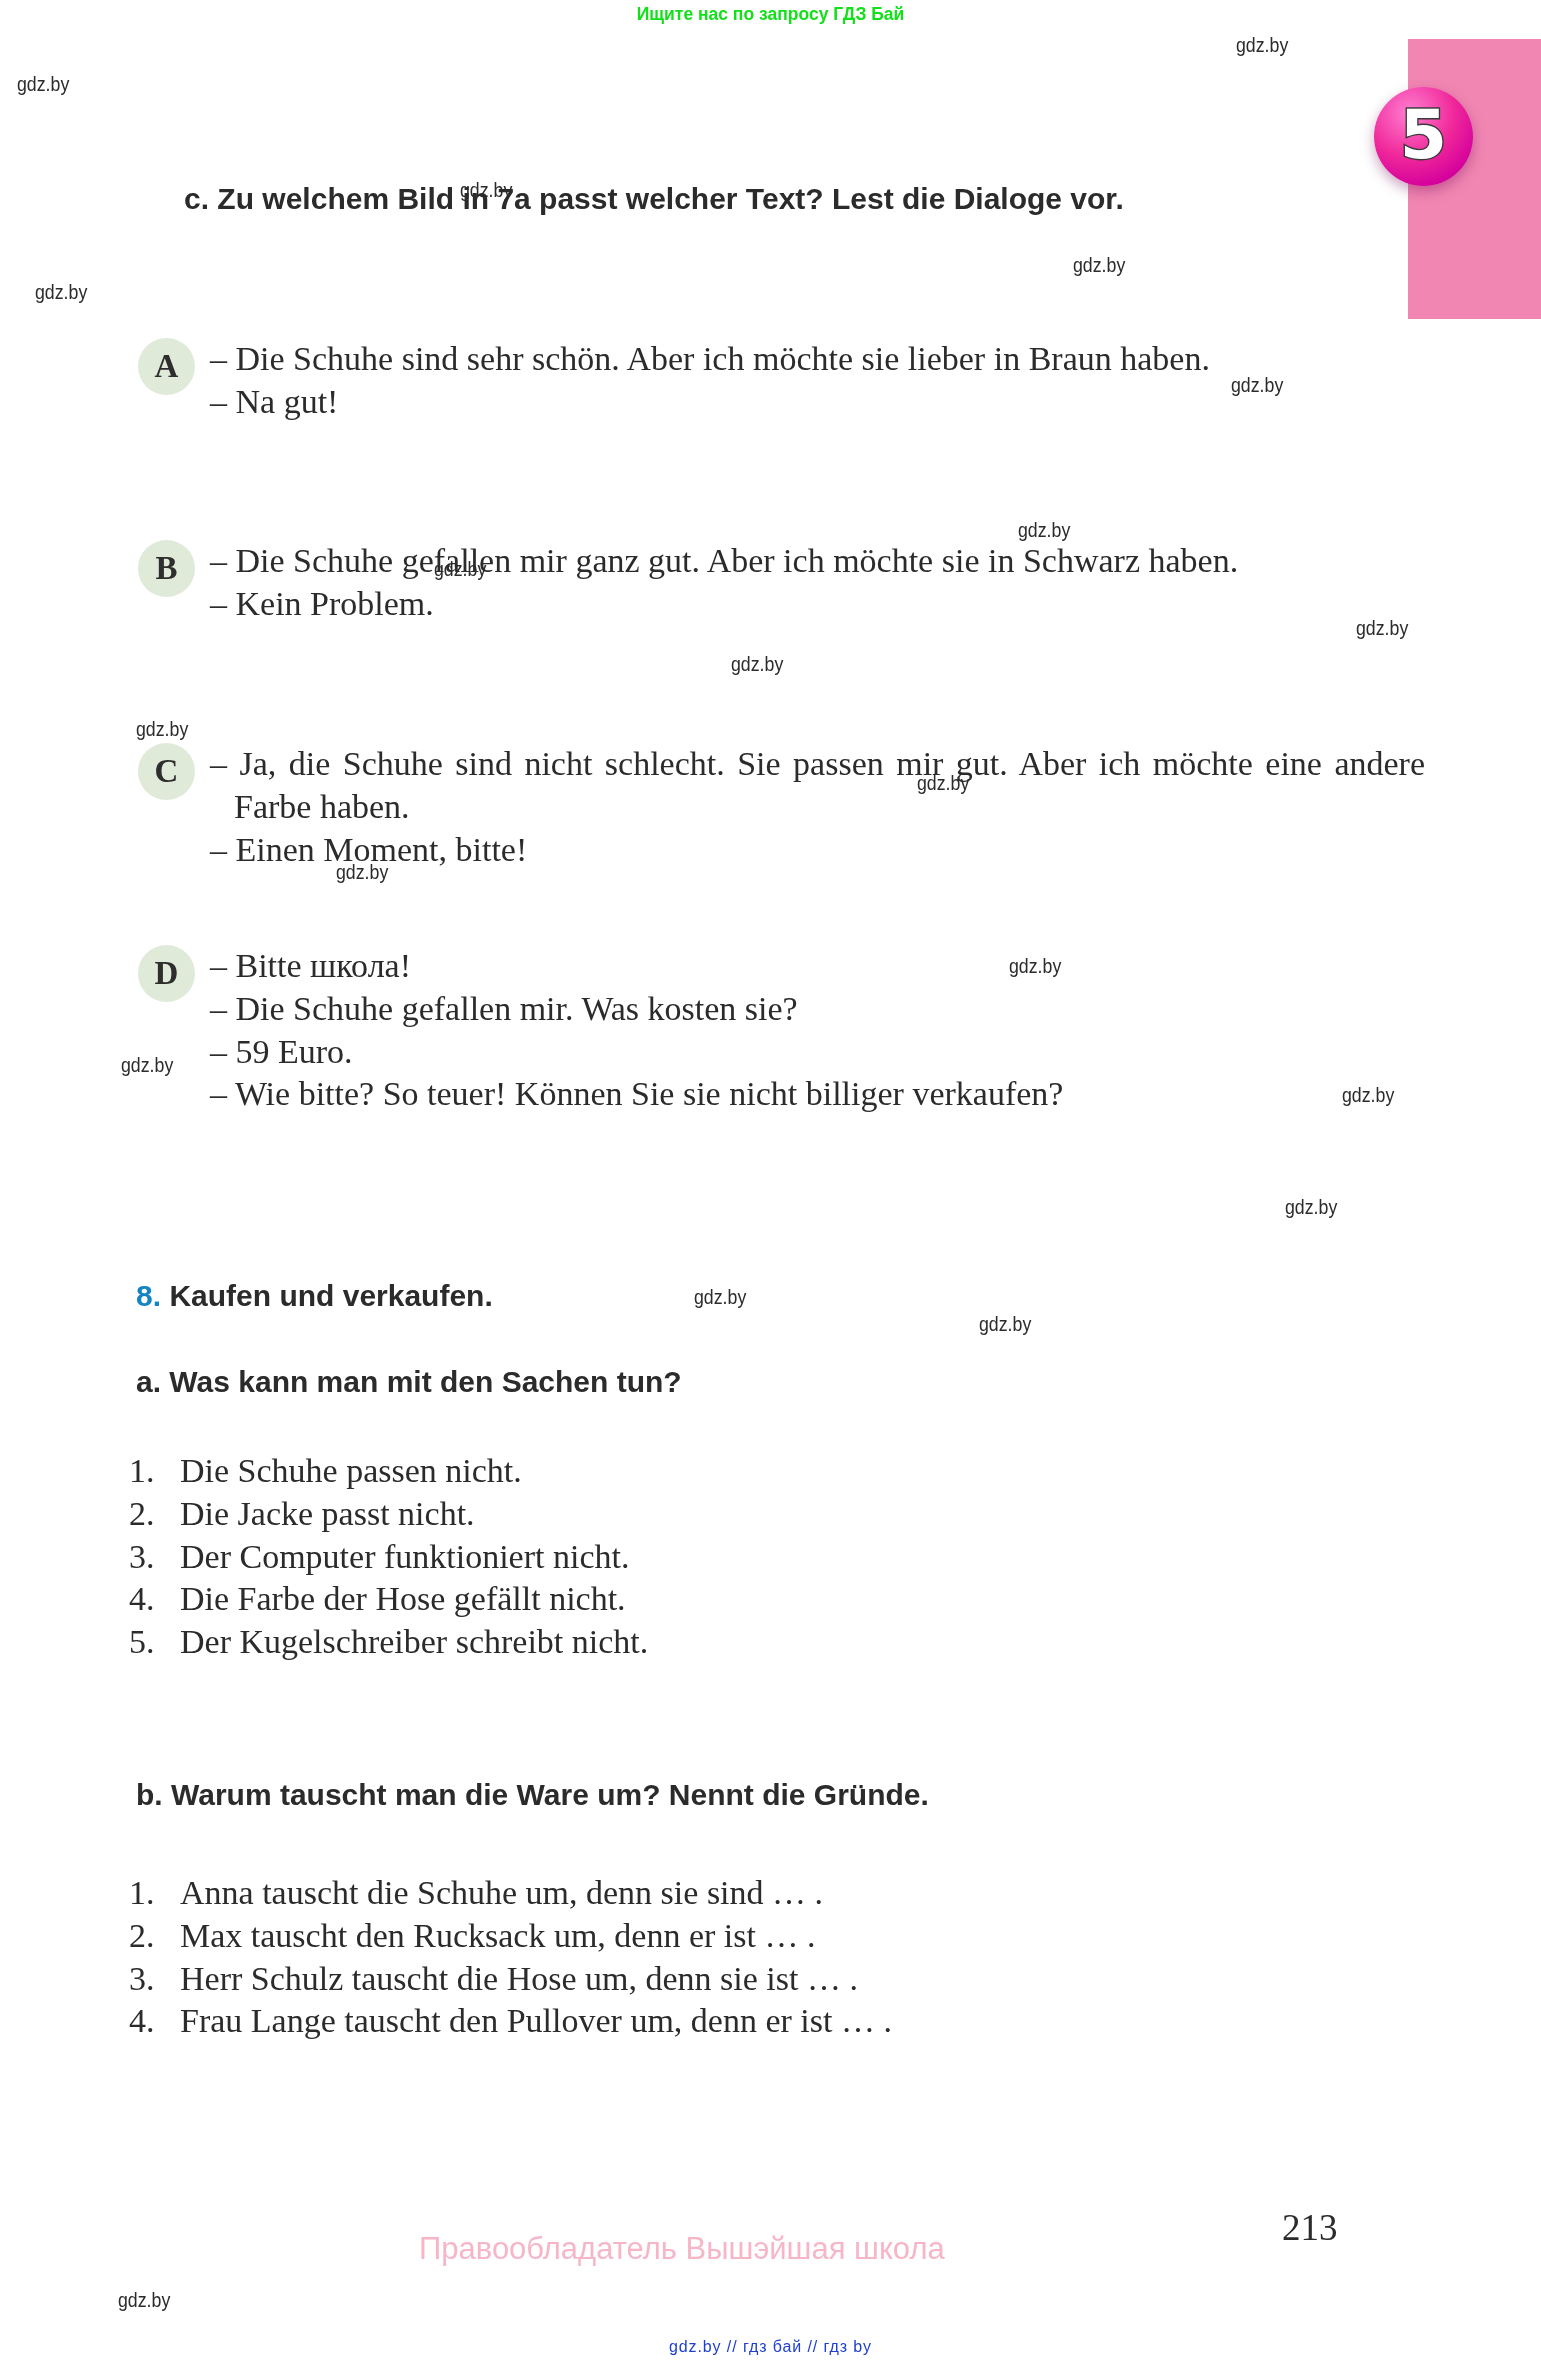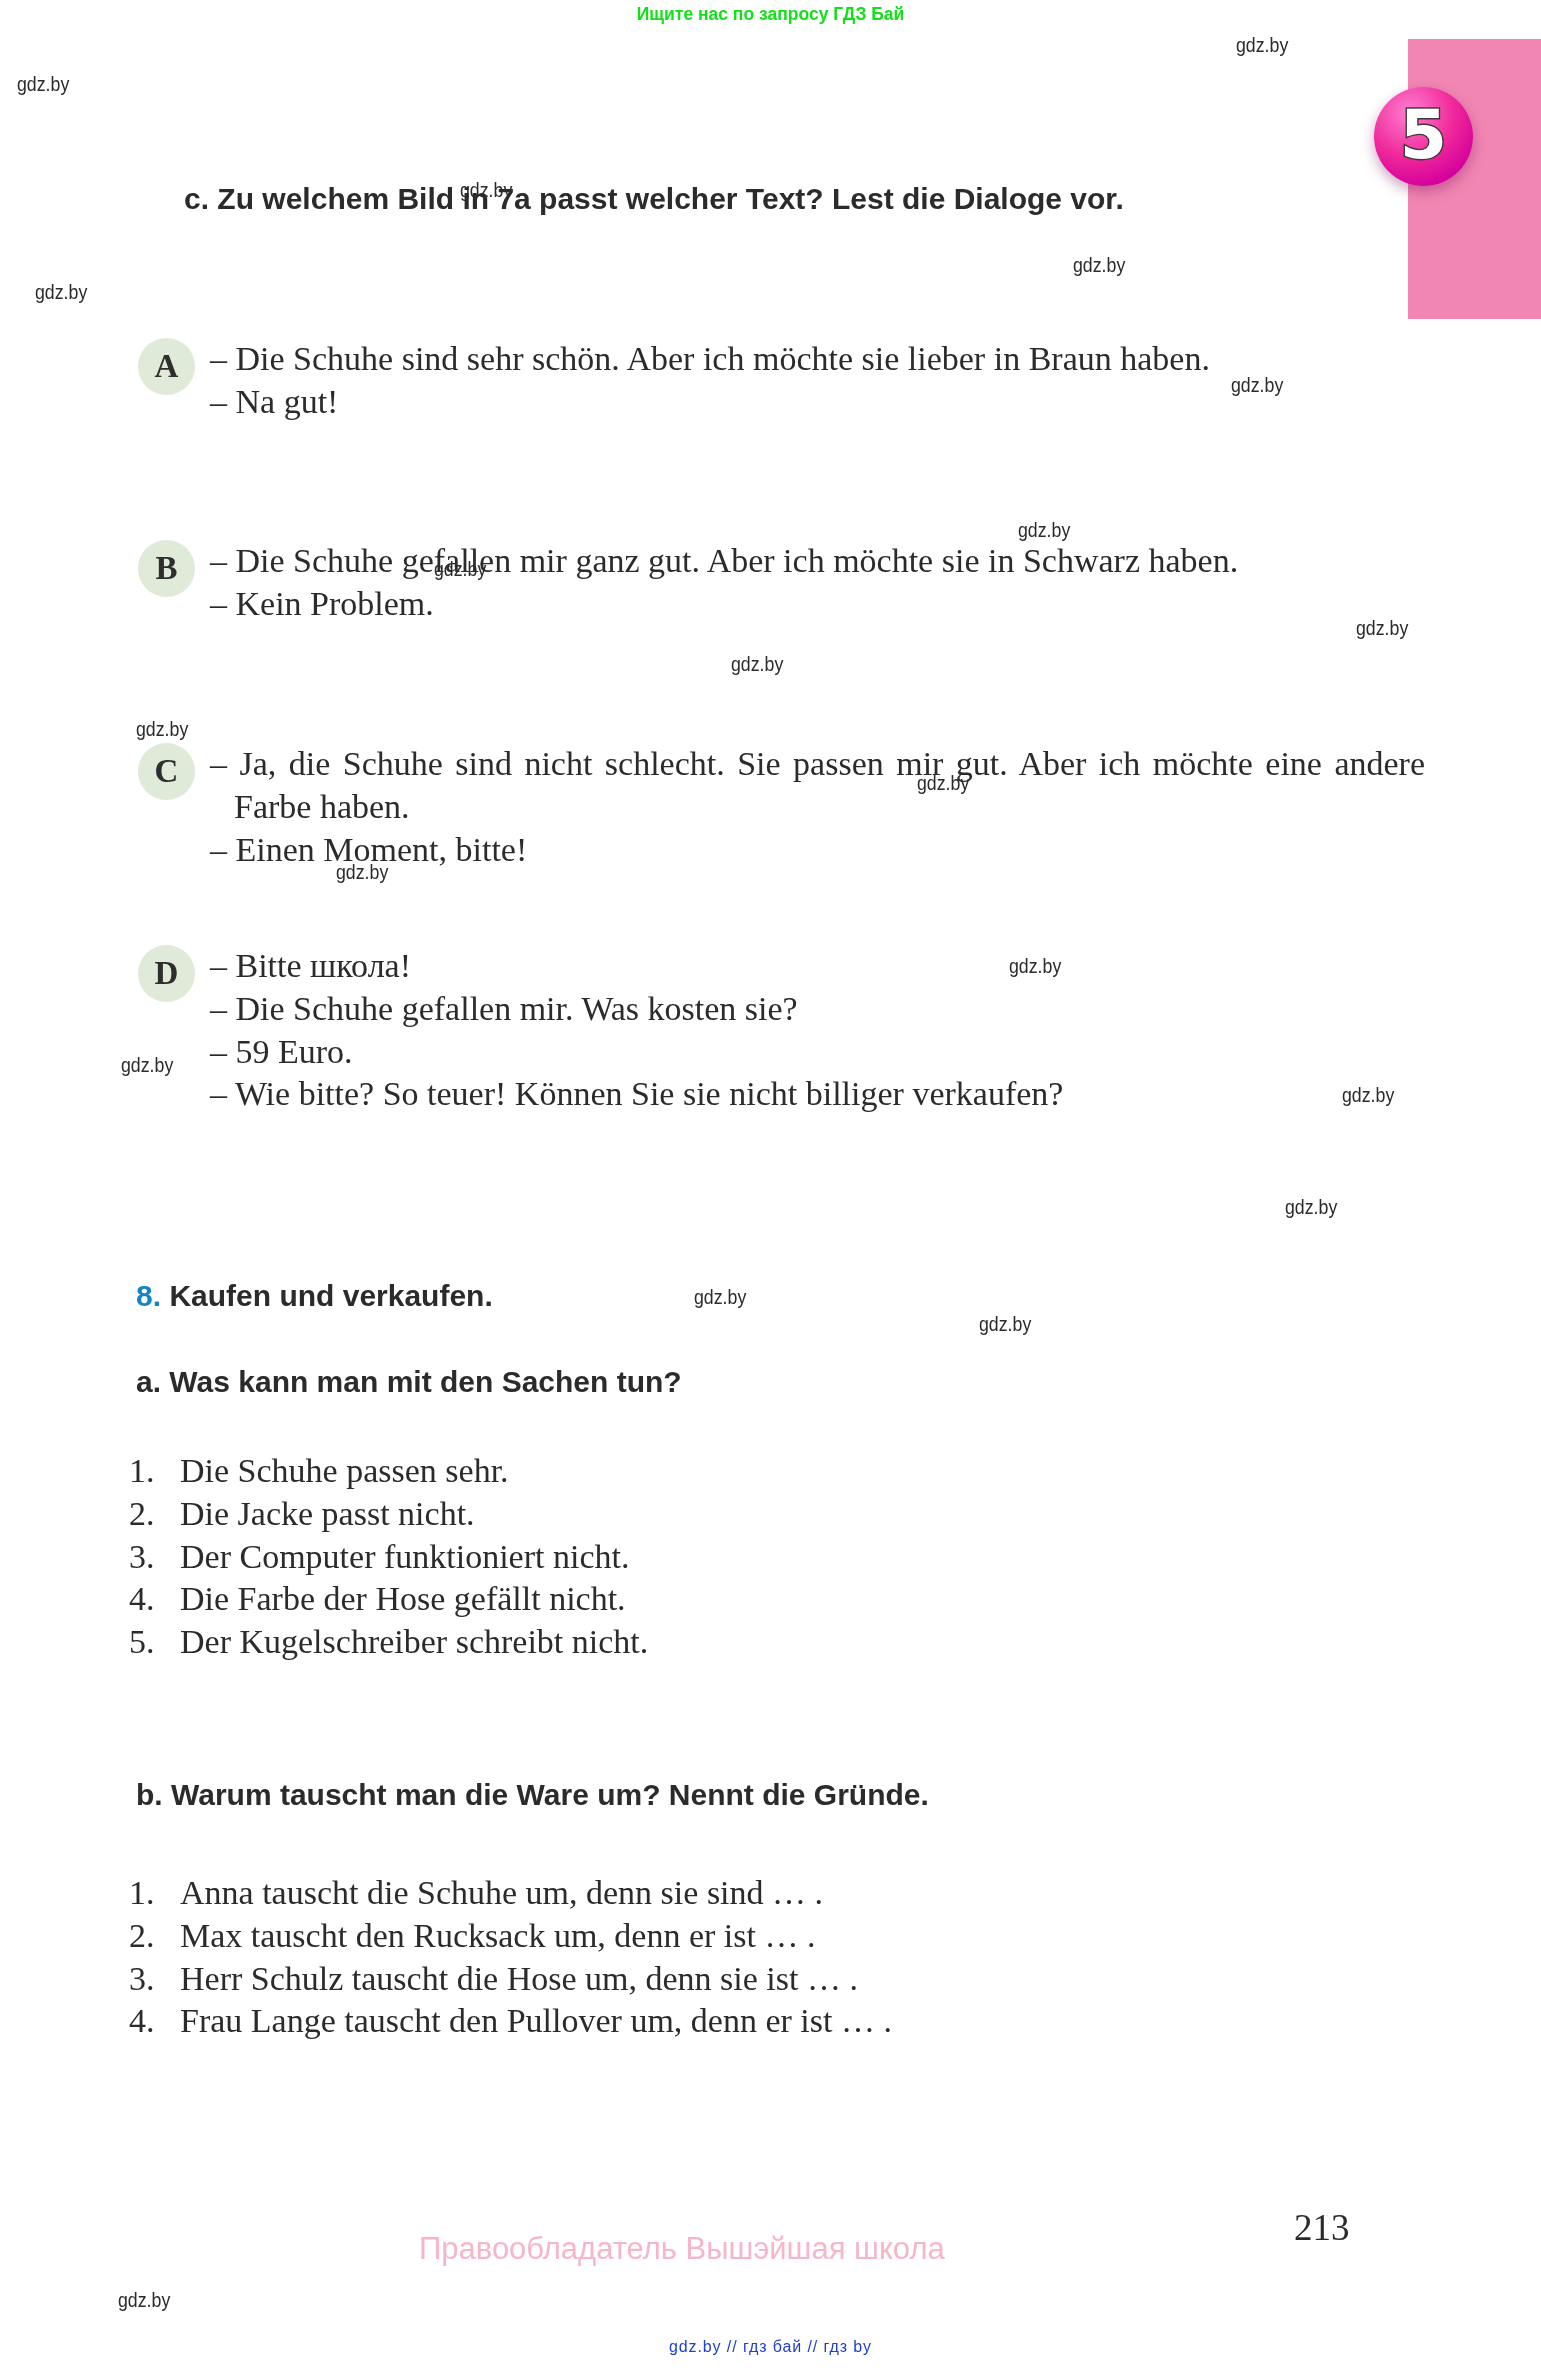--- a/index.html
+++ b/index.html
@@ -166,21 +166,20 @@
     white-space: nowrap;
     margin-left: 44px;
   }
   .pagenum {
     position: absolute;
     left: 1282px;
     top: 2206px;
     font-family: "Liberation Serif", serif;
     font-size: 37px;
     color: #2b2b2b;
-    margin-left: 12px;
   }
   .bottom-links {
     position: absolute;
     left: 0;
     top: 2338px;
     width: 1541px;
     text-align: center;
     font-family: "Liberation Sans", sans-serif;
     font-size: 16px;
     color: #1f3fcf;
@@ -260,21 +259,21 @@
   <div class="sans-head" style="left:136px; top:1277px; width:1103px;">
     <span class="ex-num">8.</span>
     <span>Kaufen und verkaufen.</span>
   </div>
 
   <div class="sans-head" style="left:136px; top:1363px; width:1103px;">a. Was kann man mit den Sachen tun?</div>
 
   <div class="numlist" id="list-8a" style="left:129px; top:1450px; width:1287px;">
       <div class="row">
         <span class="n">1.</span>
-        <span class="t">Die Schuhe passen sehr.</span>
+        <span class="t">Die Schuhe passen nicht.</span>
       </div>
       <div class="row">
         <span class="n">2.</span>
         <span class="t">Die Jacke passt nicht.</span>
       </div>
       <div class="row">
         <span class="n">3.</span>
         <span class="t">Der Computer funktioniert nicht.</span>
       </div>
       <div class="row">

